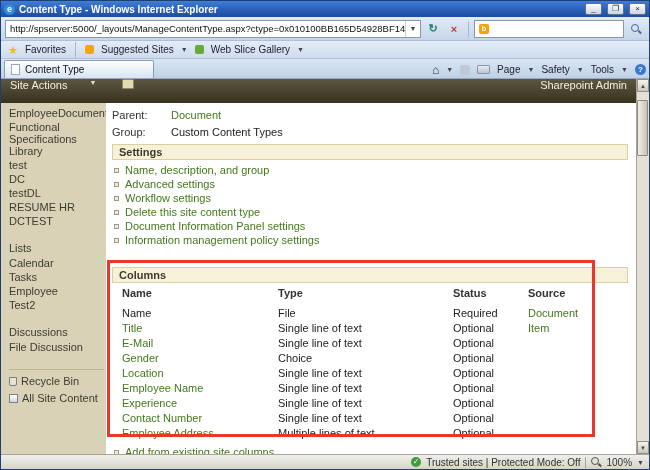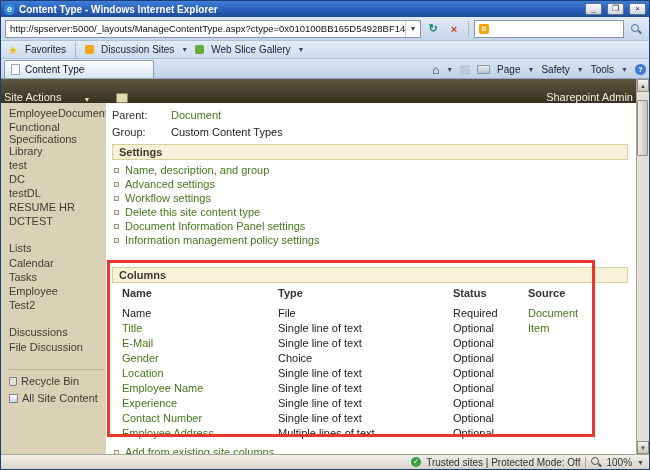--- a/index.html
+++ b/index.html
@@ -43,21 +43,21 @@
   .cmd-right { margin-left:auto; display:flex; align-items:center; gap:7px; font-size:10px; color:#223; padding-bottom:3px; }
   .home-ic { font-size:12px; line-height:10px; color:#334; }
   .feed-ic { width:10px; height:10px; background:#c0c9d6; border-radius:2px; }
   .print-ic { width:13px; height:9px; background:linear-gradient(#e8ecf2,#b9c4d4); border:1px solid #8a97a8; border-radius:1px; }
   .help-ic { width:11px; height:11px; border-radius:50%; background:#3d77cf; color:#fff; font-size:8px; line-height:11px; text-align:center; font-weight:bold; }
 
   
   .viewport { flex:1; display:flex; min-height:0; }
   .vp-left { flex:1; display:flex; flex-direction:column; min-width:0; }
 
-  .sp-bar { height:24px; flex:0 0 24px; background:linear-gradient(#5d5741,#37321e); color:#f3efdf; display:flex; align-items:flex-end; gap:22px; padding:0 3px; font-size:11px; }
+  .sp-bar { height:24px; flex:0 0 24px; background:linear-gradient(#5d5741,#37321e); color:#f3efdf; display:flex; align-items:flex-start; gap:22px; padding:0 9px; font-size:11px; }
   .sp-chev { font-size:7px; color:#e6e0c8; }
   .folder-ic { width:12px; height:10px; background:#e3d9ae; border:1px solid #8f865f; border-radius:1px; margin-left:4px; }
   .sp-user { margin-left:auto; color:#f3efdf; }
 
   .body-row { flex:1; display:flex; min-height:0; }
   .sidebar { width:105px; flex:0 0 105px; background:#d9d2b6; padding:2px 2px 0 8px; color:#3c3c32; overflow:hidden; }
   .side-item { margin:2px 0; line-height:12px; cursor:pointer; }
   .side-head { margin-top:15px; margin-bottom:3px; }
   .side-foot { border-top:1px solid #bdb491; margin-top:16px; padding-top:5px; display:flex; flex-direction:column; gap:5px; }
   .foot-item { display:flex; align-items:center; gap:4px; }
@@ -123,21 +123,21 @@
     <span class="sq-btn">
         <span class="mag"></span>
       </span>
   </div>
 
   <div class="fav-row">
     <span class="star">★</span>
     <span>Favorites</span>
     <span class="vsep"></span>
     <span class="sugg-ic"></span>
-    <span>Discussion Sites</span>
+    <span>Suggested Sites</span>
     <span class="chev">▼</span>
     <span class="ws-ic"></span>
     <span>Web Slice Gallery</span>
     <span class="chev">▼</span>
   </div>
 
   <div class="tab-row">
     <div class="tab">
       <span class="favicon"></span>
       <span>Content Type</span>

